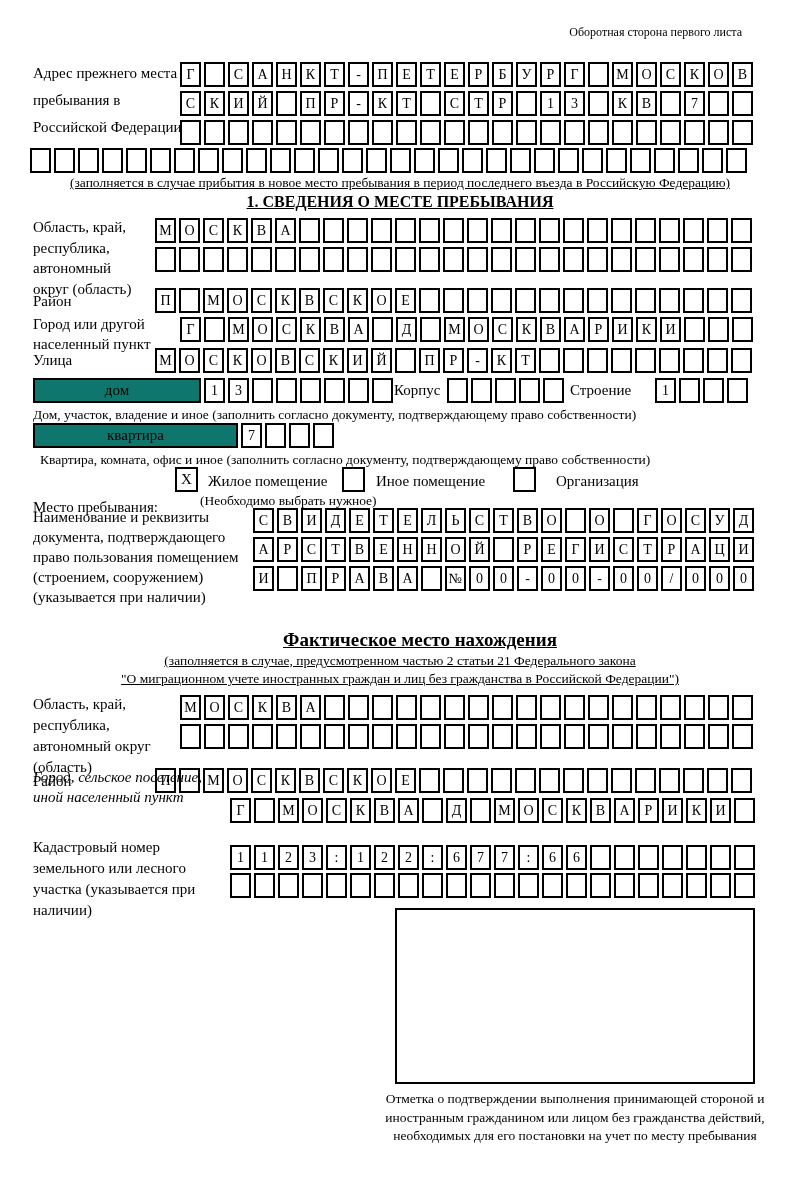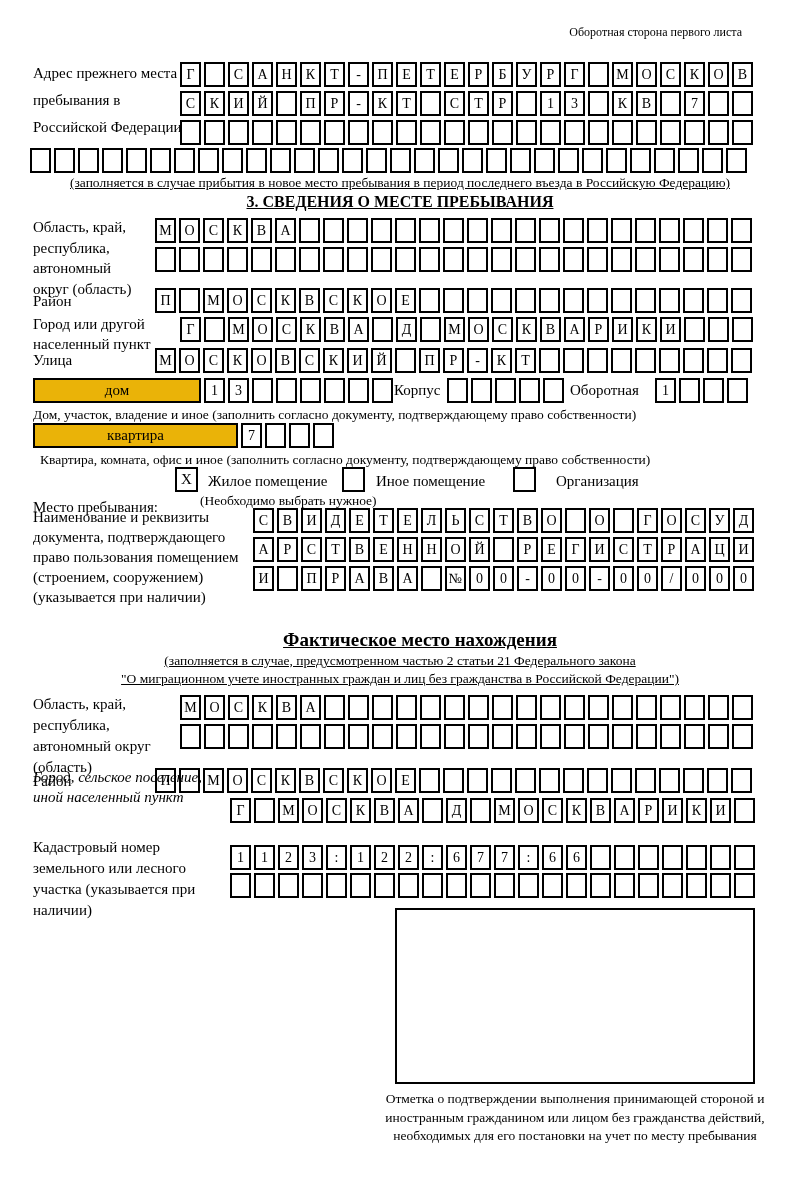--- a/index.html
+++ b/index.html
@@ -12,21 +12,21 @@
   .center { left:0; width:800px; text-align:center;text-decoration:underline; }
   .title { position:absolute; font-weight:bold; font-size:16px; }
   .boxrow { position:absolute; display:flex; gap:3px; }
   .cbox {
     width:21px; height:25px; box-sizing:border-box; border:2px solid #000;
     display:flex; align-items:center; justify-content:center;
     font-size:14px; line-height:1; background:#fff; flex:0 0 auto;
   }
   .longbox {
     position:absolute; height:25px; box-sizing:border-box; border:2px solid #000;
-    display:flex; align-items:center; justify-content:center; font-size:15px; background:#eab308;
+    display:flex; align-items:center; justify-content:center; font-size:15px; background:#0f766e;
   }
   .checkbox {
     position:absolute; width:23px; height:25px; box-sizing:border-box; border:2px solid #000;
     display:flex; align-items:center; justify-content:center; font-size:15px; background:#fff;
   }
   .stampbox { position:absolute; box-sizing:border-box; border:2px solid #000; background:#fff; }
 </style>
 </head>
 <body>
 
@@ -140,21 +140,21 @@
       <span class="cbox"></span>
       <span class="cbox"></span>
       <span class="cbox"></span>
       <span class="cbox"></span>
       <span class="cbox"></span>
       <span class="cbox"></span>
       <span class="cbox"></span>
     </div>
   <div class="note center" style="top:174px;">(заполняется в случае прибытия в новое место пребывания в период последнего въезда в Российскую Федерацию)</div>
 
-  <div class="title center" style="top:193px;">3. СВЕДЕНИЯ О МЕСТЕ ПРЕБЫВАНИЯ</div>
+  <div class="title center" style="top:193px;">1. СВЕДЕНИЯ О МЕСТЕ ПРЕБЫВАНИЯ</div>
 
   <div class="label" style="left:33px; top:217px; width:115px; line-height:20.5px;">Область, край, республика, автономный округ (область)</div>
   <div class="boxrow" style="left:155px; top:218px;">
       <span class="cbox">М</span>
       <span class="cbox">О</span>
       <span class="cbox">С</span>
       <span class="cbox">К</span>
       <span class="cbox">В</span>
       <span class="cbox">А</span>
       <span class="cbox"></span>
@@ -303,21 +303,21 @@
       <span class="cbox"></span>
     </div>
   <div class="label" style="left:394px; top:380px;">Корпус</div>
   <div class="boxrow" style="left:447px; top:378px;">
       <span class="cbox"></span>
       <span class="cbox"></span>
       <span class="cbox"></span>
       <span class="cbox"></span>
       <span class="cbox"></span>
     </div>
-  <div class="label" style="left:570px; top:380px;">Оборотная</div>
+  <div class="label" style="left:570px; top:380px;">Строение</div>
   <div class="boxrow" style="left:655px; top:378px;">
       <span class="cbox">1</span>
       <span class="cbox"></span>
       <span class="cbox"></span>
       <span class="cbox"></span>
     </div>
   <div class="note" style="left:33px; top:406px;">Дом, участок, владение и иное (заполнить согласно документу, подтверждающему право собственности)</div>
 
   <div class="longbox" style="left:33px; top:423px; width:205px;">квартира</div>
   <div class="boxrow" style="left:241px; top:423px;">

